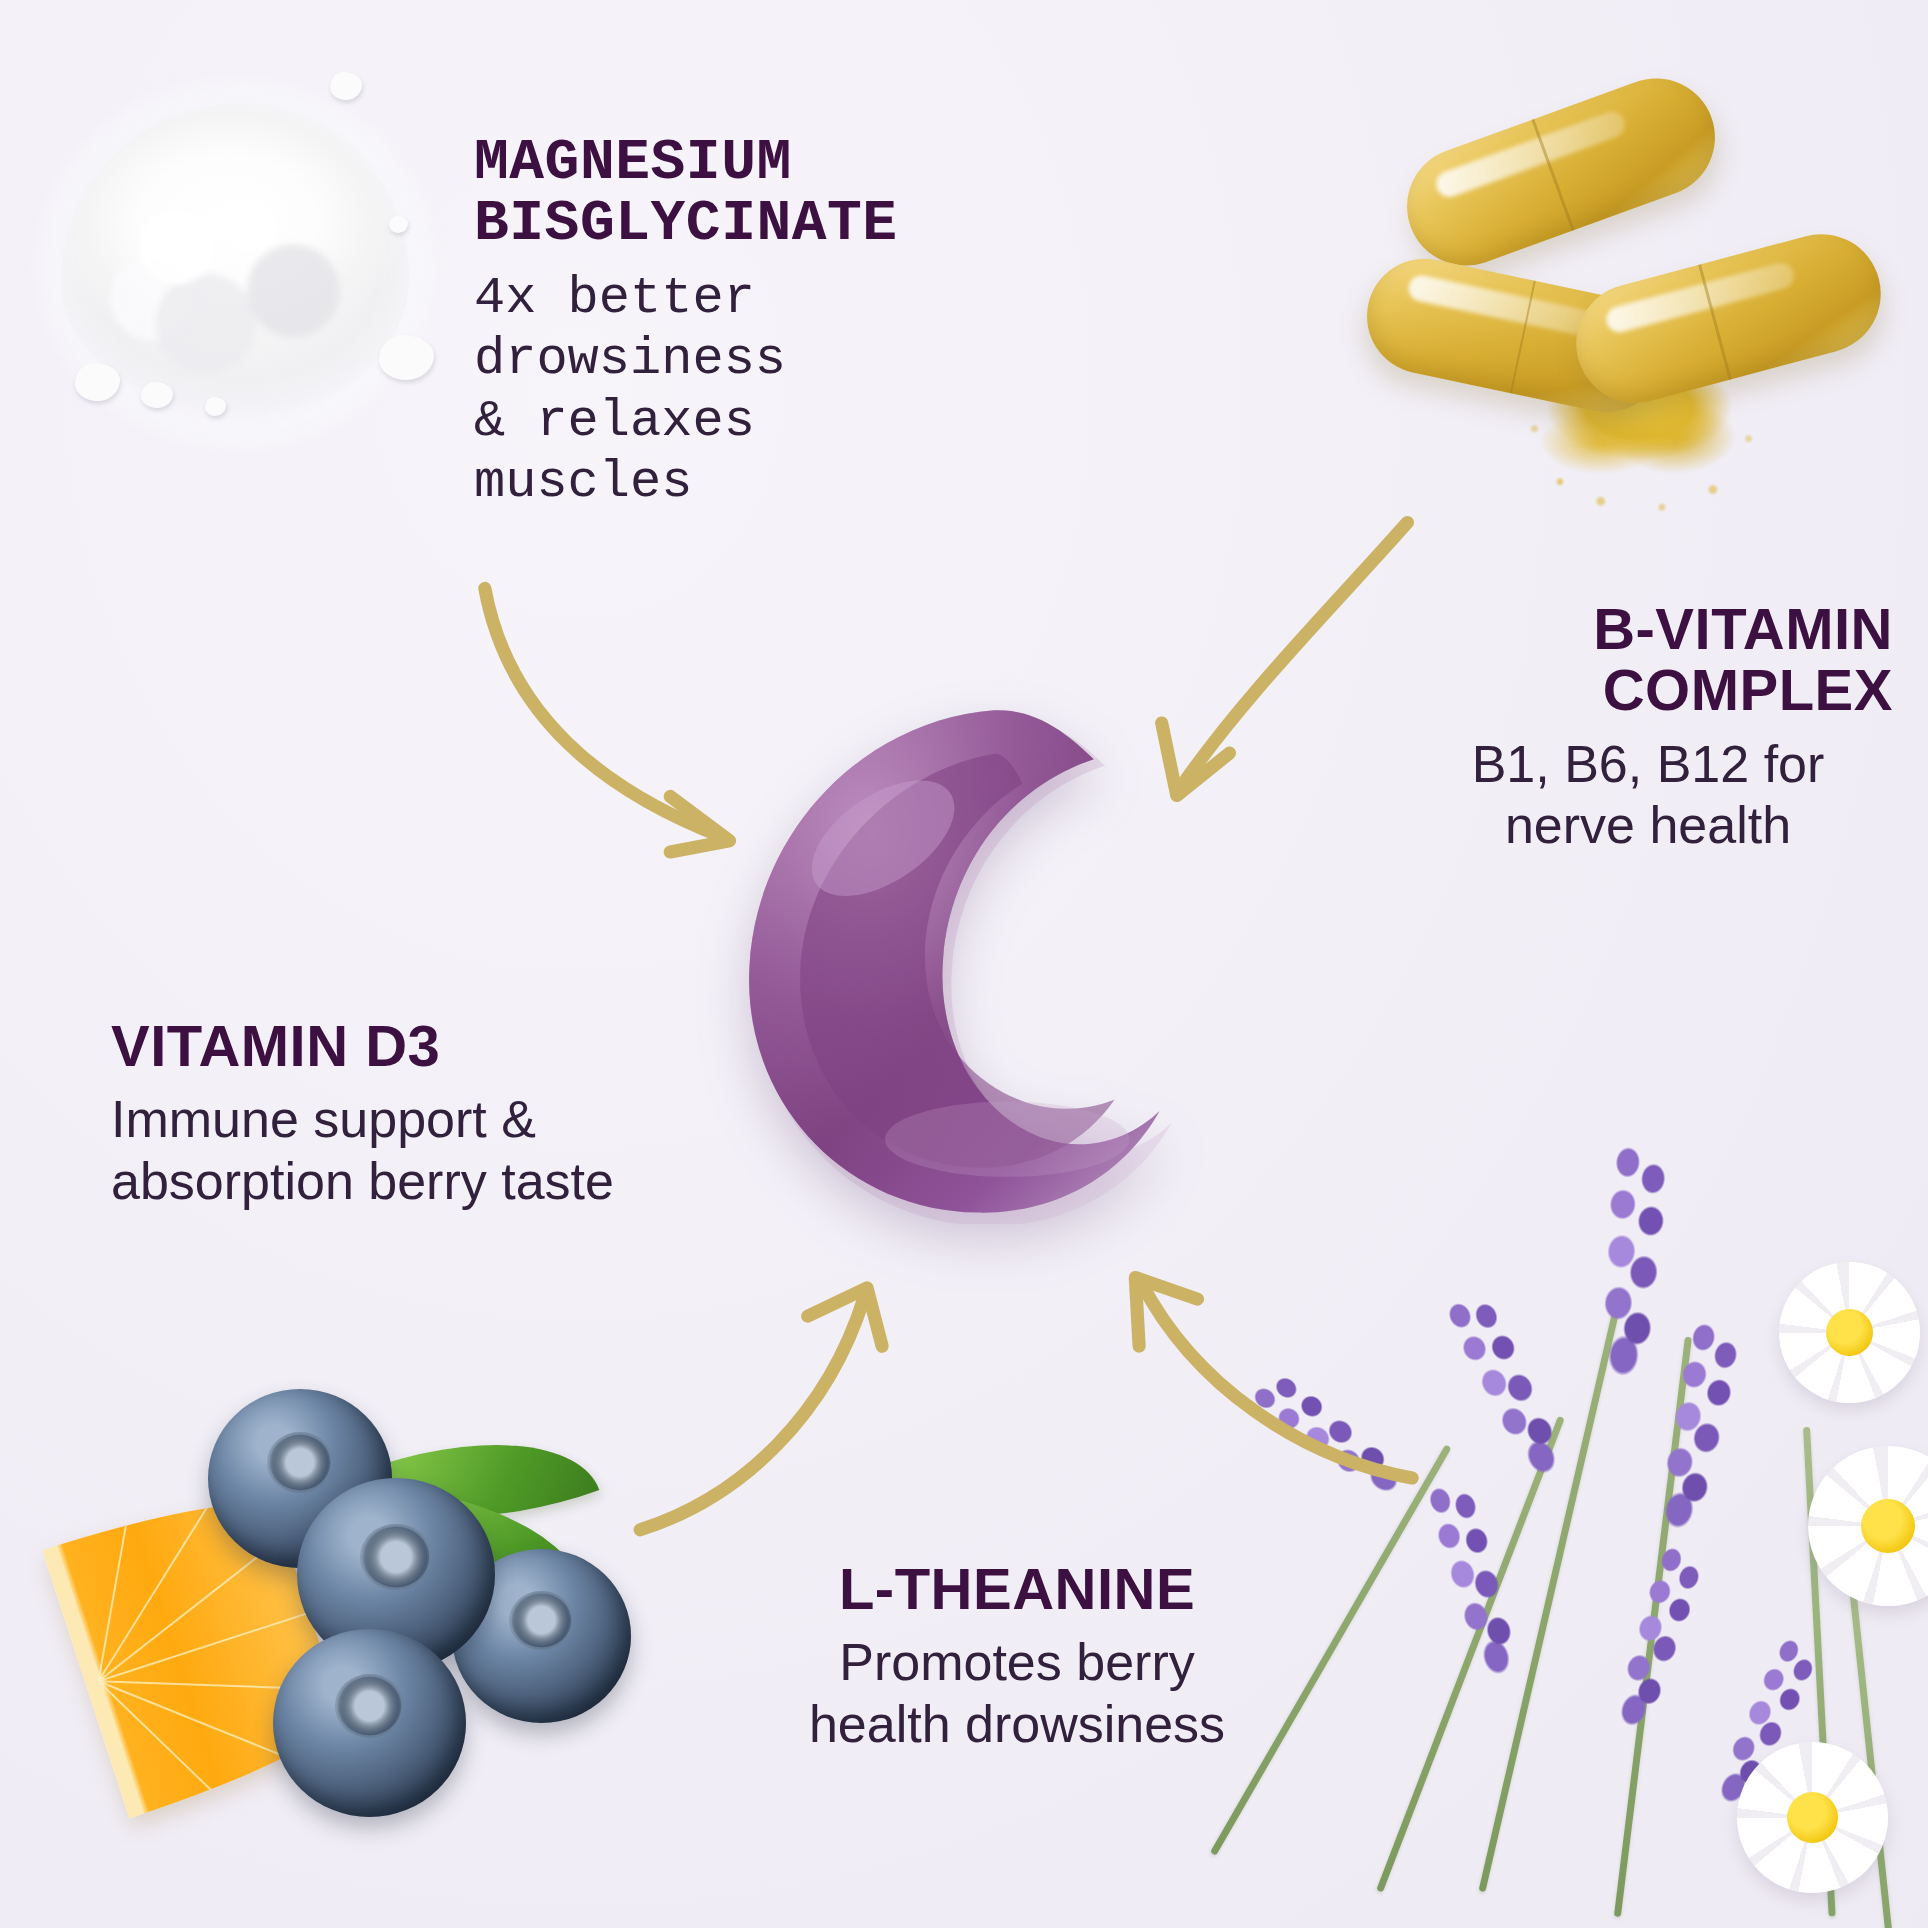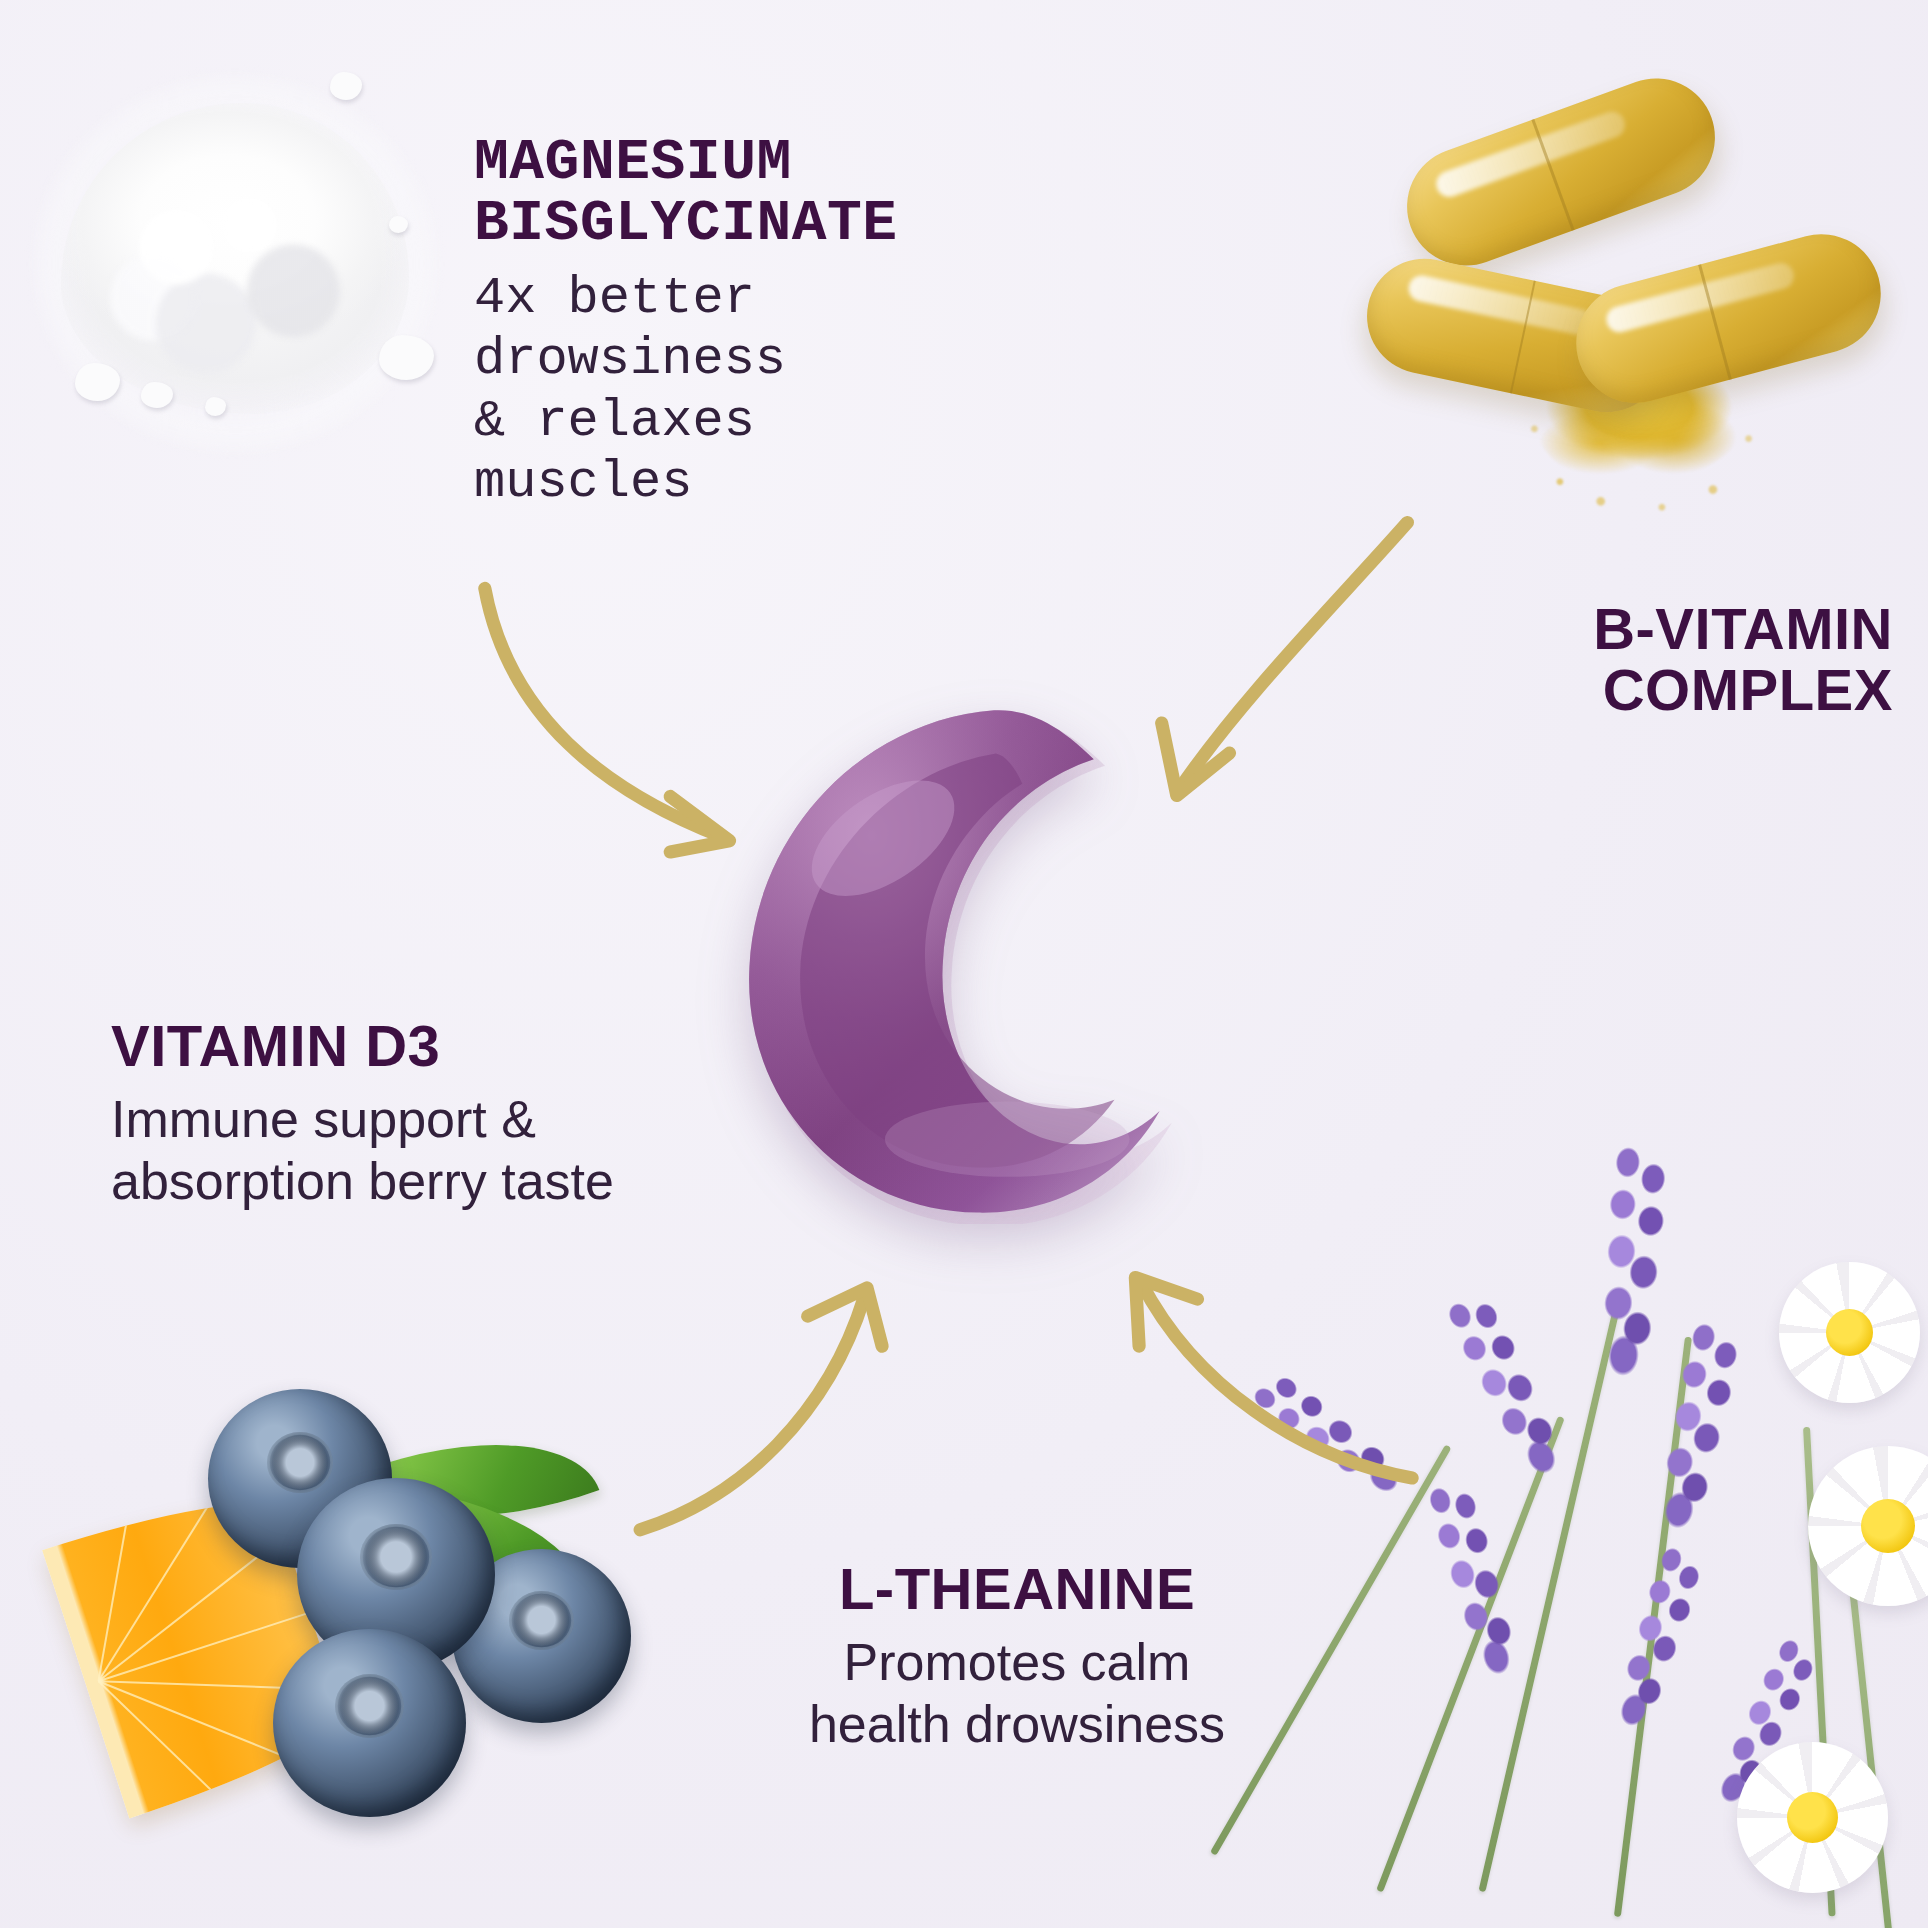--- a/index.html
+++ b/index.html
@@ -320,34 +320,38 @@
       <span>4x better drowsiness</span><br>
       <span>&amp; relaxes muscles</span>
     </p>
   </div>
 
   <div class="block ta-right" id="blk-bvit">
     <h2 class="head">
       <span>B-VITAMIN</span><br>
       <span>COMPLEX</span>
     </h2>
+    <p class="sub ta-center">
+      <span>B1, B6, B12 for</span><br>
+      <span>nerve health</span>
+    </p>
   </div>
 
   <div class="block ta-left" id="blk-d3">
     <h2 class="head">
       <span>VITAMIN D3</span><br>
     </h2>
     <p class="sub">
       <span>Immune support &amp;</span><br>
       <span>absorption berry taste</span>
     </p>
   </div>
 
   <div class="block ta-center" id="blk-theanine">
     <h2 class="head">L-THEANINE</h2>
     <p class="sub">
-      <span>Promotes calm</span><br>
+      <span>Promotes berry</span><br>
       <span>health drowsiness</span>
     </p>
   </div>
 
 </div>
 
 
 </body></html>

